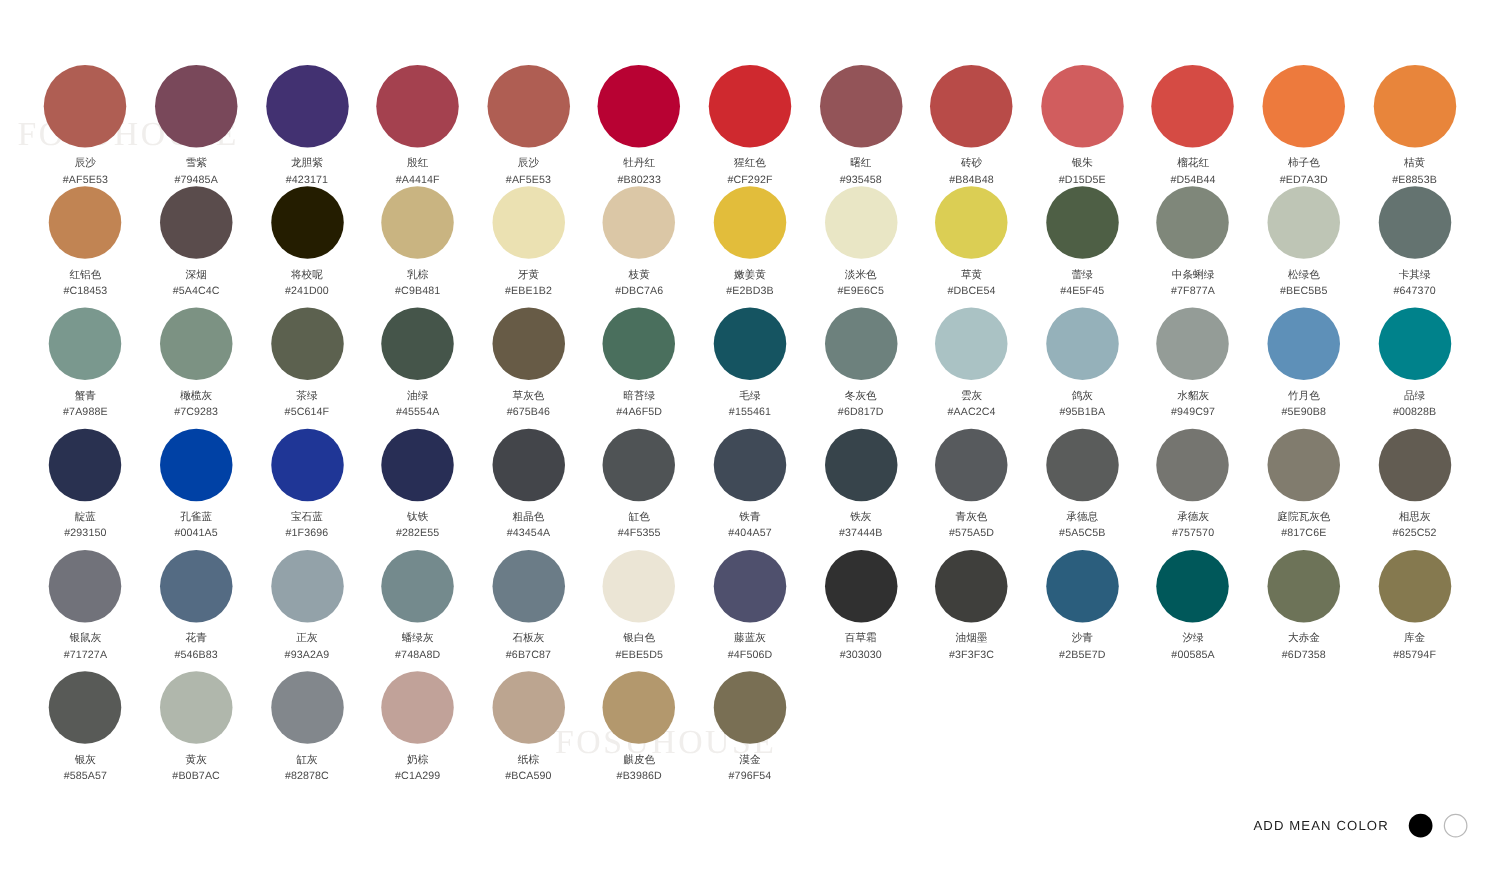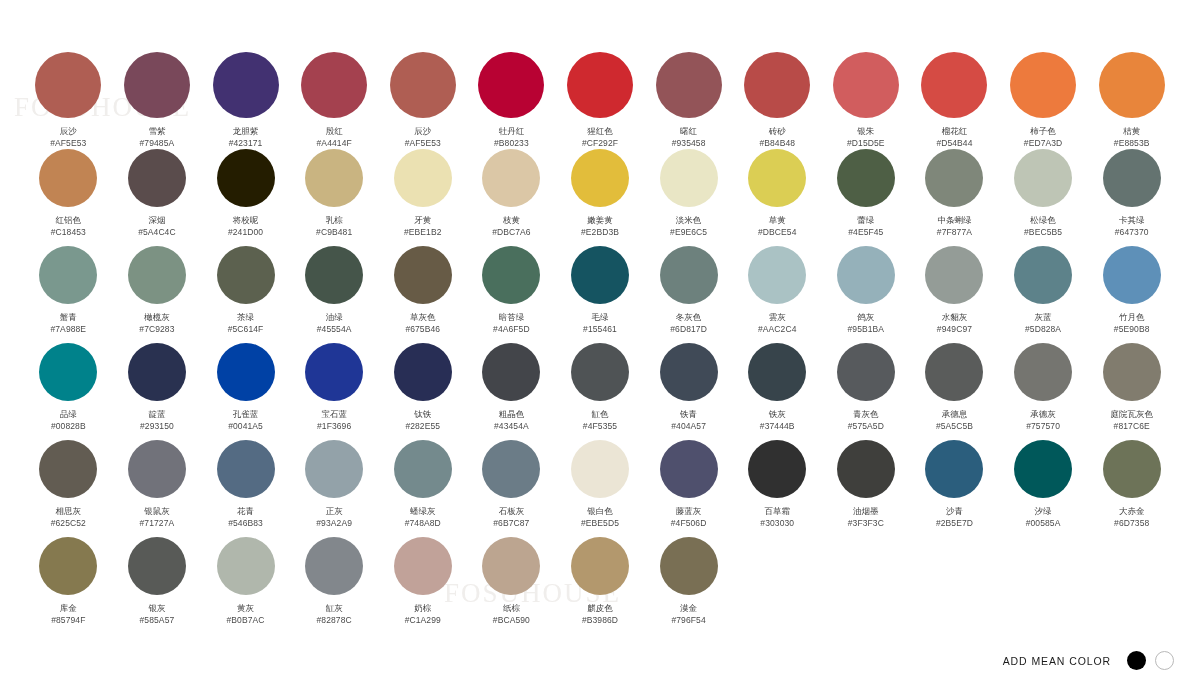--- a/index.html
+++ b/index.html
@@ -297,25 +297,20 @@
         <span class="dot" title="#95B1BA" style="background: rgb(149, 177, 186);"></span>
         <div class="cname">鸽灰</div>
         <div class="chex">#95B1BA</div>
       </div>
       <div class="cell">
         <span class="dot" title="#949C97" style="background: rgb(148, 156, 151);"></span>
         <div class="cname">水貂灰</div>
         <div class="chex">#949C97</div>
       </div>
       <div class="cell">
-        <span class="dot" title="#5D828A" style="background: rgb(93, 130, 138);"></span>
-        <div class="cname">灰蓝</div>
-        <div class="chex">#5D828A</div>
-      </div>
-      <div class="cell">
         <span class="dot" title="#5E90B8" style="background: rgb(94, 144, 184);"></span>
         <div class="cname">竹月色</div>
         <div class="chex">#5E90B8</div>
       </div>
       <div class="cell">
         <span class="dot" title="#00828B" style="background: rgb(0, 130, 139);"></span>
         <div class="cname">品绿</div>
         <div class="chex">#00828B</div>
       </div>
       <div class="cell">

